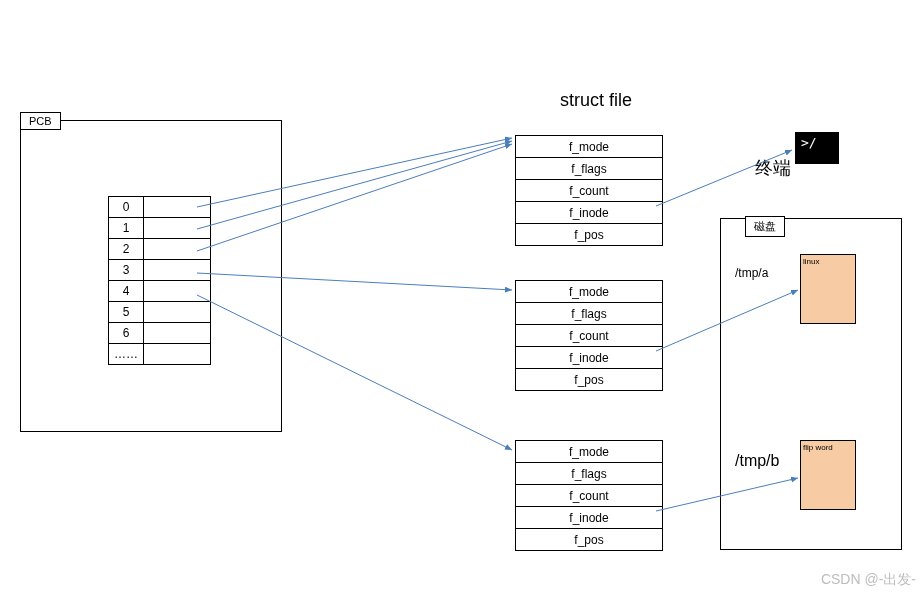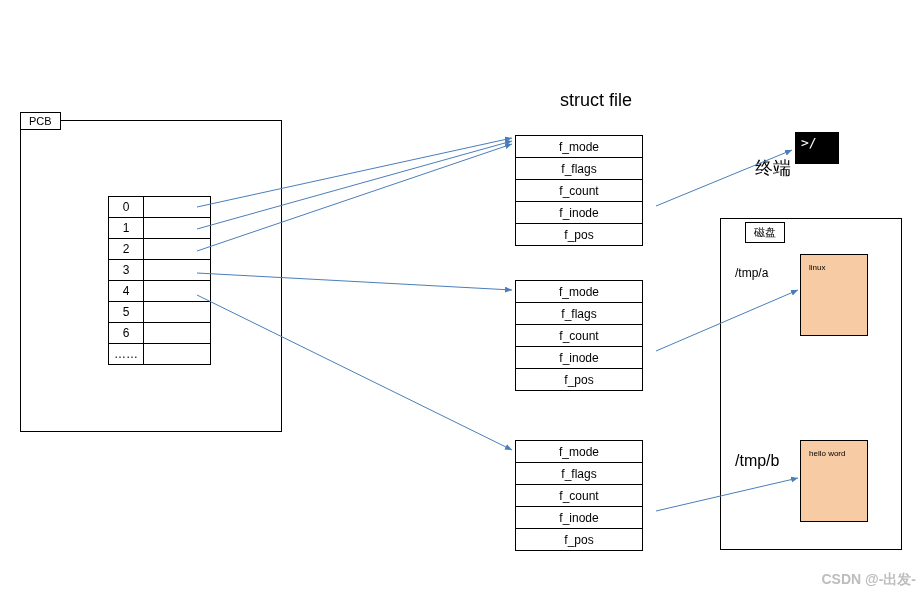--- a/index.html
+++ b/index.html
@@ -46,21 +46,21 @@
     text-align: left;
     padding: 0 4px;
   }
   .fd-idx { width: 26px; text-align: center !important; }
   .fd-ptr { width: 58px; }
 
   
   .sf-table {
     position: absolute;
     border-collapse: collapse;
-    width: 128px;
+    width: 148px;
   }
   .sf-table td {
     border: 1px solid #000;
     height: 19px;
     font-size: 12px;
     text-align: center;
   }
 
   
   .terminal {
@@ -76,30 +76,29 @@
   }
 
   
   .filebox {
     position: absolute;
     width: 50px;
     height: 64px;
     background: #f7cba3;
     border: 1px solid #000;
     font-size: 8px;
-    padding: 8px;
+    padding: 2px;
   }
 
   .watermark {
     position: absolute;
     right: 8px;
     bottom: 4px;
     color: #bdbdbd;
     font-size: 14px;
-    font-weight: bold;
   }
 
   svg.arrows {
     position: absolute;
     left: 0; top: 0;
     width: 924px; height: 593px;
     pointer-events: none;
   }
 </style>
 </head>
@@ -206,27 +205,27 @@
     <tr>
           <td>f_pos</td>
         </tr>
   </tbody>
     </table>
 
   <div class="label" style="left:755px; top:156px;">终端</div>
   <div class="terminal" style="left:795px; top:132px;"><span>&gt;/</span></div>
 
   <div class="box" style="left:720px; top:218px; width:180px; height:330px;"></div>
-  <div class="tab" style="left:745px; top:222px;"><span>磁盘</span></div>
+  <div class="tab" style="left:745px; top:216px;"><span>磁盘</span></div>
 
   <div class="label" style="left:735px; top:266px; font-size:12px;">/tmp/a</div>
   <div class="filebox" style="left:800px; top:254px;"><span>linux</span></div>
 
   <div class="label" style="left:735px; top:452px; font-size:16px;">/tmp/b</div>
-  <div class="filebox" style="left:800px; top:440px;"><span>hello word</span></div>
+  <div class="filebox" style="left:800px; top:440px;"><span>flip word</span></div>
 
   <svg class="arrows">
     <defs>
       <marker id="arrow" markerWidth="8" markerHeight="8" refX="7" refY="3" orient="auto" markerUnits="strokeWidth">
         <path d="M0,0 L7,3 L0,6 Z" fill="#4a7ebb"></path>
       </marker>
     </defs>
 
     <line x1="197" y1="207" x2="512" y2="138" stroke="#4a7ebb" stroke-width="1" marker-end="url(#arrow)"></line>
     <line x1="197" y1="229" x2="512" y2="141" stroke="#4a7ebb" stroke-width="1" marker-end="url(#arrow)"></line>

